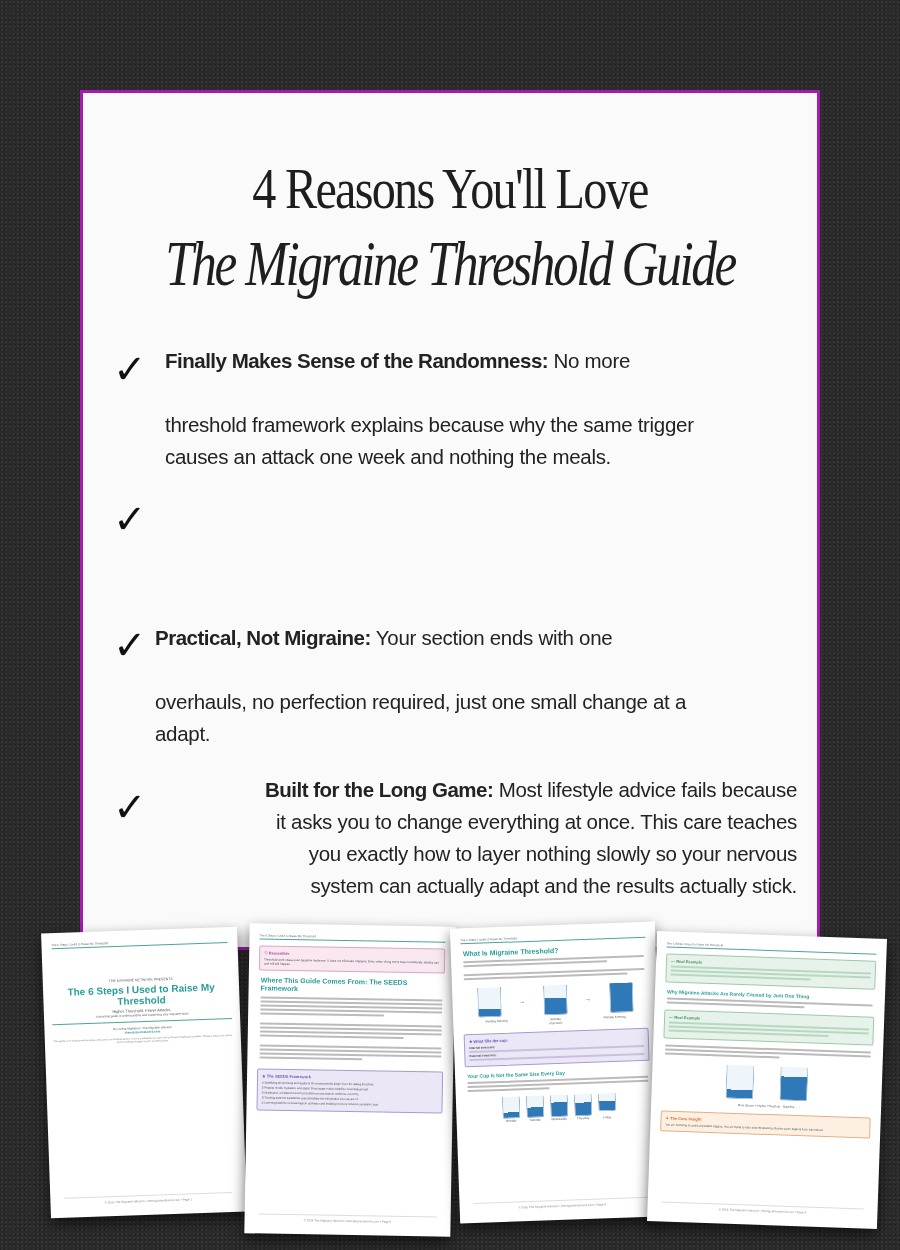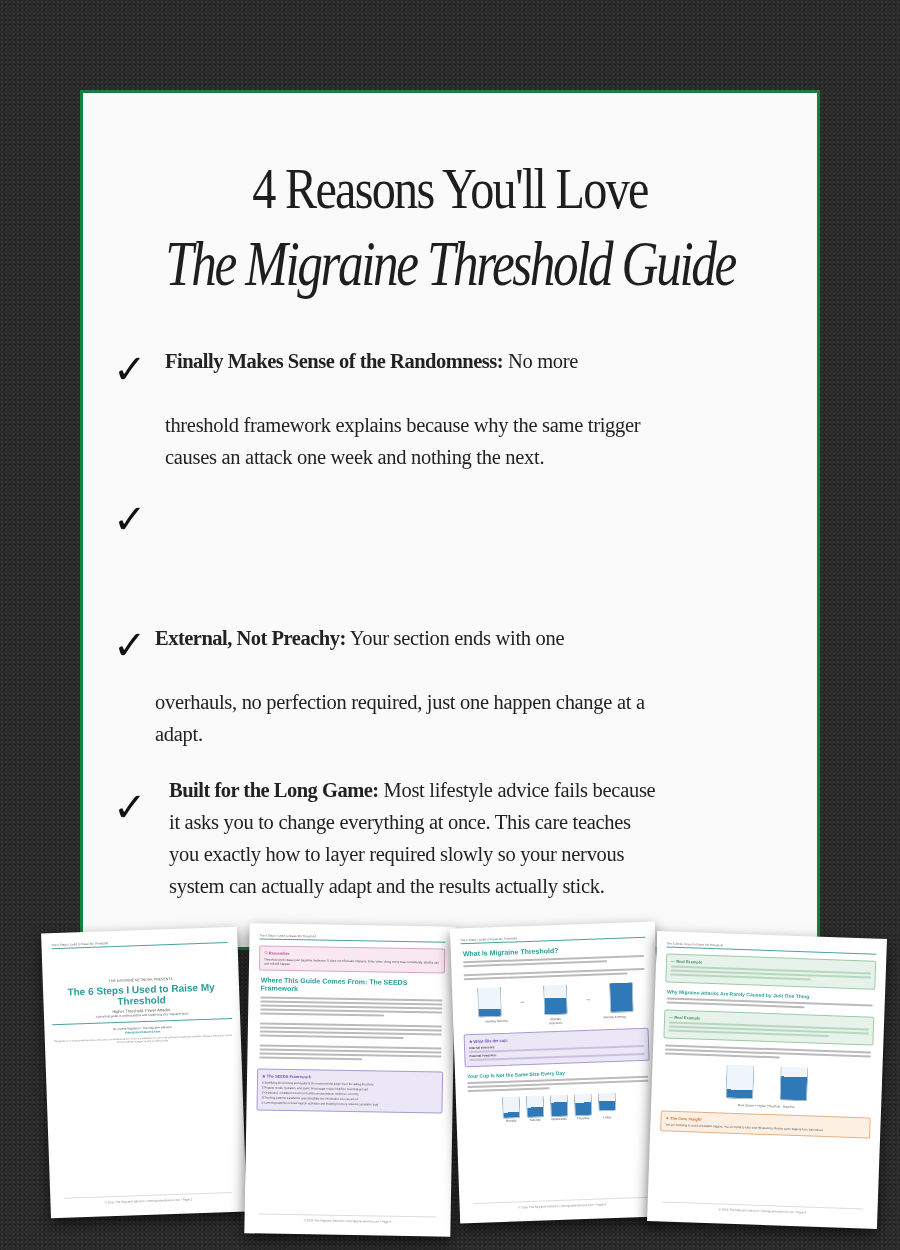--- a/index.html
+++ b/index.html
@@ -12,39 +12,39 @@
     background-size: 4px 4px, 5px 5px;
     background-position: 0 0, 2px 2px;
     position: relative;
     font-family: "Liberation Sans", sans-serif;
   }
   .card {
     position: absolute;
     left: 80px; top: 90px;
     width: 740px; height: 860px;
     background: #fafafa;
-    border: 3px solid #15803d;
+    border: 3px solid #a21caf;
   }
   .title {
     position: absolute;
     left: 0; right: 0;
     text-align: center;
     font-family: "Liberation Serif", serif;
     color: #1e1e1e;
     letter-spacing: -2px;
   }
   .title-1 { top: 64px; font-size: 56px; transform: scaleX(0.86); transform-origin: center; }
   .title-2 { top: 134px; font-size: 64px; font-style: italic; transform: scaleX(0.80); transform-origin: center; letter-spacing: -3px; }
 
   .reason {
     position: absolute;
     color: #222;
     font-size: 20.5px;
     line-height: 32px;
-    font-family: Liberation Serif, serif;
+    font-family: Liberation Sans, sans-serif;
     letter-spacing: -0.3px;
   }
   .reason b { font-weight: 700; letter-spacing: -0.5px; }
   .check {
     position: absolute;
     font-size: 40px;
     line-height: 40px;
     color: #111;
     font-family: "DejaVu Sans", sans-serif;
   }
@@ -87,38 +87,38 @@
 
 <div class="card">
   <div class="title title-1">4 Reasons You'll  Love</div>
   <div class="title title-2">The Migraine Threshold Guide</div>
 
   <span class="check" style="left:30px; top:256px;">✓</span>
   <div class="reason" style="left:82px; top:252px; width:640px;">
     <b>Finally Makes Sense of the Randomness:</b><span> No more</span><br>
     <br>
     <span>threshold framework explains because why the same trigger</span><br>
-    <span>causes an attack one week and nothing the next.</span>
+    <span>causes an attack one week and nothing the meals.</span>
   </div>
 
   <span class="check" style="left:30px; top:406px;">✓</span>
 
   <span class="check" style="left:30px; top:532px;">✓</span>
   <div class="reason" style="left:72px; top:529px; width:650px;">
-    <b>External, Not Preachy:</b><span> Your section ends with one</span><br>
+    <b>Practical, Not Migraine:</b><span> Your section ends with one</span><br>
     <br>
-    <span>overhauls, no perfection required, just one happen change at a</span><br>
+    <span>overhauls, no perfection required, just one small change at a</span><br>
     <span>adapt.</span>
   </div>
 
   <span class="check" style="left:30px; top:694px;">✓</span>
-  <div class="reason" style="left:86px; top:681px; width:650px;">
+  <div class="reason" style="left:64px; top:681px; width:650px;text-align:right;">
     <b>Built for the Long Game:</b><span> Most lifestyle advice fails because</span><br>
     <span>it asks you to change everything at once. This care teaches</span><br>
-    <span>you exactly how to layer required slowly so your nervous</span><br>
+    <span>you exactly how to layer nothing slowly so your nervous</span><br>
     <span>system can actually adapt and the results actually stick.</span>
   </div>
 </div>
 
 <div class="mini" style="left:46px; top:930px; width:196px; height:285px; transform: rotate(-2deg);">
   <div class="hdr">The 6 Steps I Used to Raise My Threshold</div>
   <div style="text-align:center; margin-top:32px; padding:0 8px;">
     <div style="font-size:3.5px; color:#666;">THE MIGRAINE NETWORK PRESENTS</div>
     <div class="teal" style="font-size:10px; line-height:11px; margin-top:2px;">The 6 Steps I Used to Raise My Threshold</div>
     <div style="font-size:4px; color:#555; margin-top:2px;">Higher Threshold. Fewer Attacks.</div>

